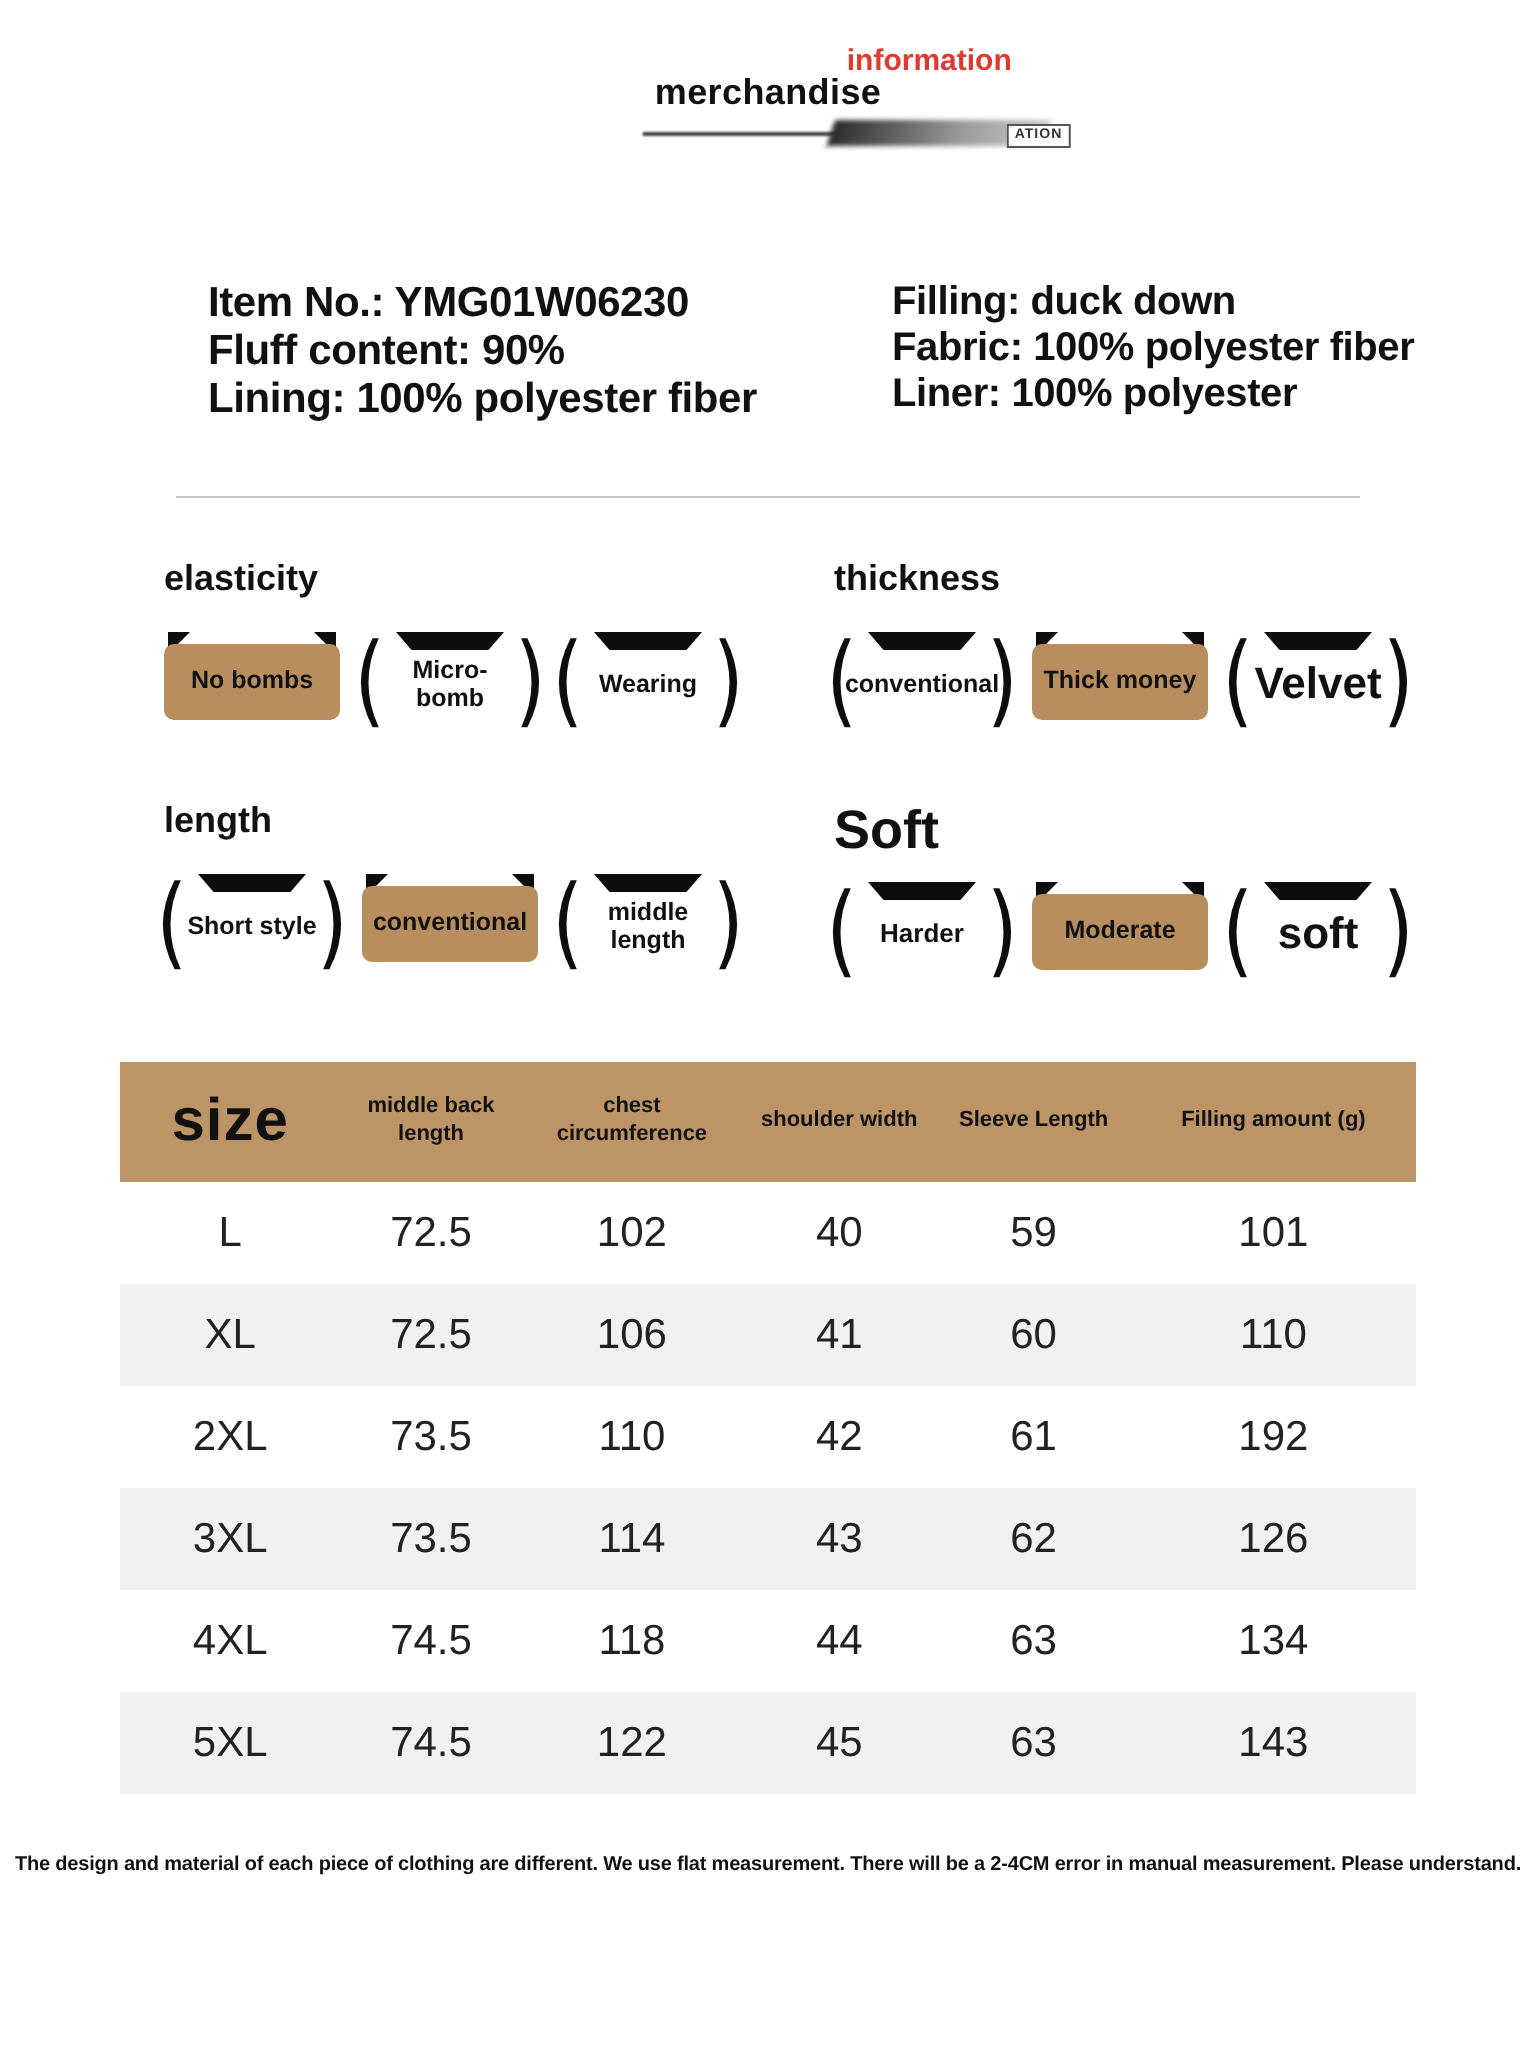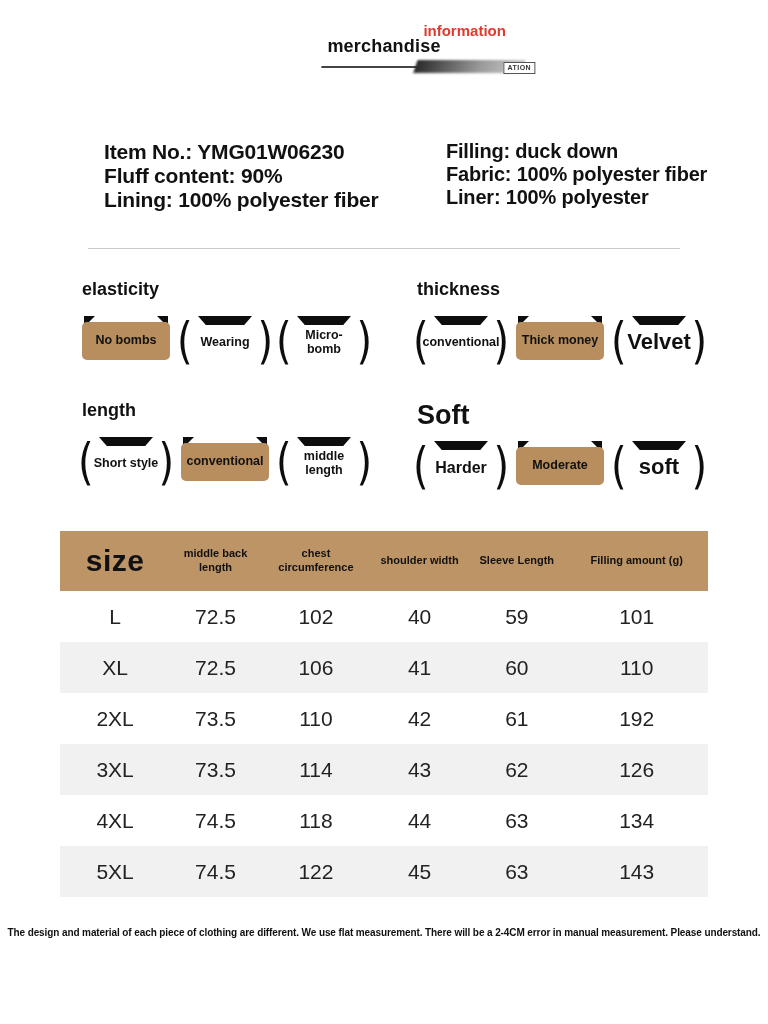--- a/index.html
+++ b/index.html
@@ -157,27 +157,27 @@
       <div class="option selected">
         <span class="tri tl"></span>
         <span class="tri tr"></span>
         <div class="face">
             <span>No bombs</span>
           </div>
       </div>
       <div class="option">
         <span class="wedge"></span>
         <div class="face">
+            <span>Micro-bomb</span>
+          </div>
+      </div>
+      <div class="option">
+        <span class="wedge"></span>
+        <div class="face">
             <span>Wearing</span>
-          </div>
-      </div>
-      <div class="option">
-        <span class="wedge"></span>
-        <div class="face">
-            <span>Micro-bomb</span>
           </div>
       </div>
     </div>
   </div>
 
   <div>
     <div class="attr-label">thickness</div>
     <div class="opt-row">
       <div class="option">
         <span class="wedge"></span>
@@ -225,21 +225,21 @@
       </div>
     </div>
   </div>
 
   <div>
     <div class="attr-label big">Soft</div>
     <div class="opt-row">
       <div class="option">
         <span class="wedge"></span>
         <div class="face">
-            <span class="big-text" style="font-size:16px">Harder</span>
+            <span class="big-text" style="font-size:13px">Harder</span>
           </div>
       </div>
       <div class="option selected">
         <span class="tri tl"></span>
         <span class="tri tr"></span>
         <div class="face">
             <span>Moderate</span>
           </div>
       </div>
       <div class="option">

